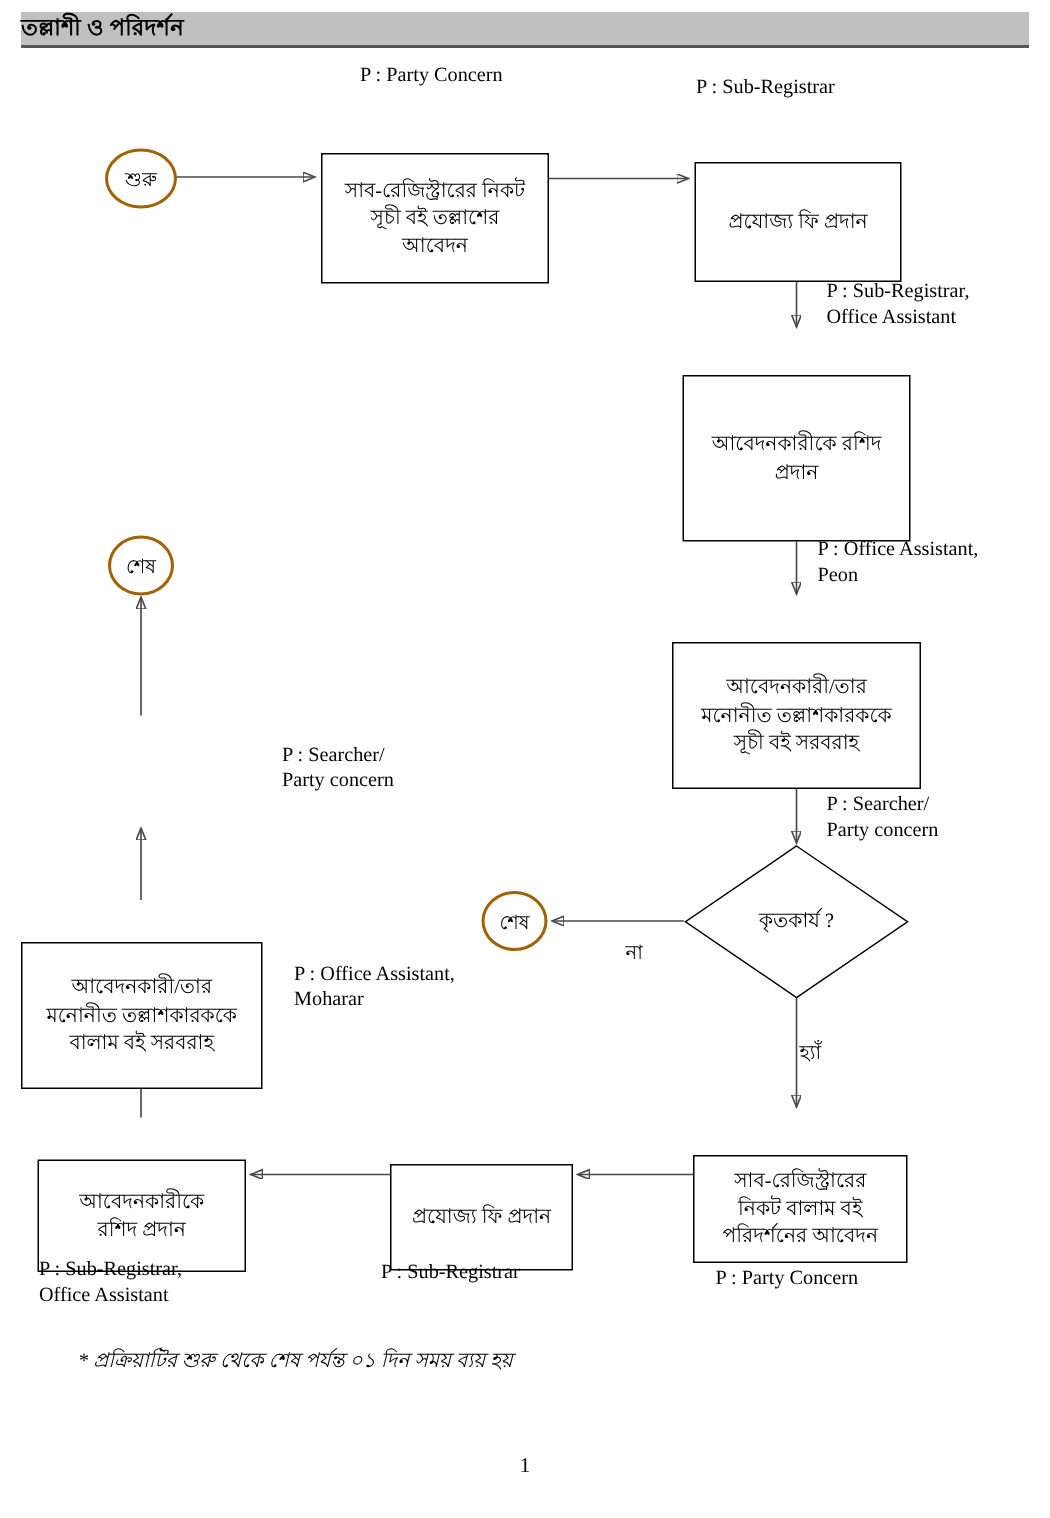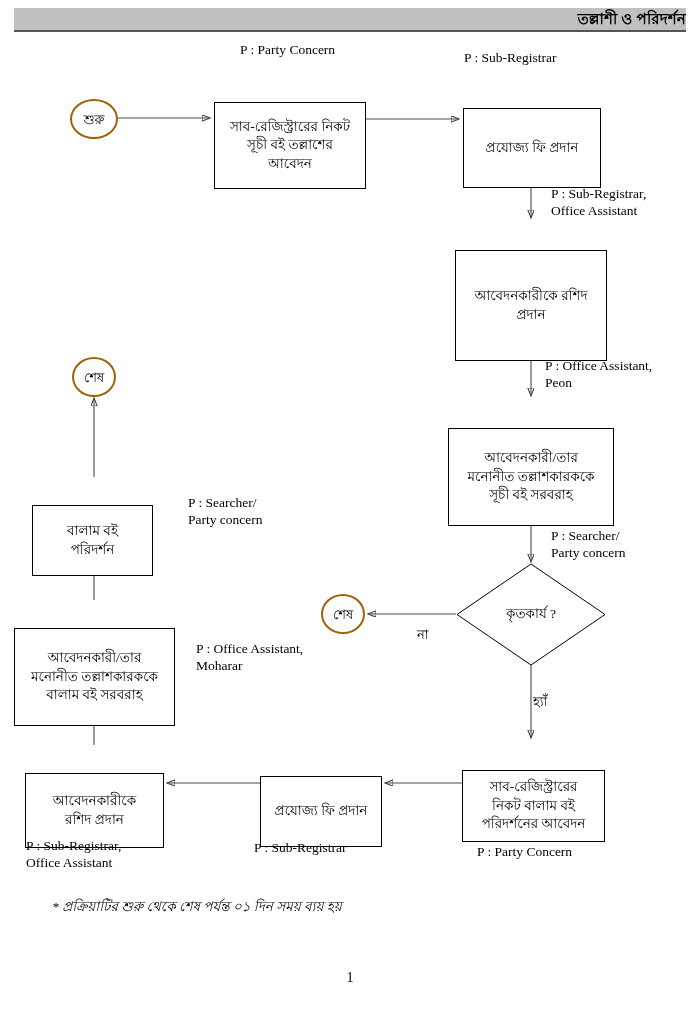--- a/index.html
+++ b/index.html
@@ -28,21 +28,21 @@
     position: absolute;
     left: 14px;
     top: 8px;
     width: 672px;
     height: 24px;
     background: #c0c0c0;
     border-bottom: 2px solid #555555;
     box-sizing: border-box;
     display: flex;
     align-items: center;
-    justify-content: flex-end;
+    justify-content: flex-start;
   }
   #title-bar .title-text {
     font-family: "Liberation Serif", "DejaVu Serif", serif;
     font-weight: bold;
     font-size: 15px;
     letter-spacing: 0.2px;
     line-height: 1;
   }
 
   
@@ -227,24 +227,20 @@
     <span class="node-text">আবেদনকারীকে
 রশিদ প্রদান</span>
   </div>
 
   <div class="node" style="left:14px; top:600px; width:161px; height:98px;">
     <span class="node-text">আবেদনকারী/তার
 মনোনীত তল্লাশকারককে
 বালাম বই সরবরাহ</span>
   </div>
 
-  <div class="node" style="left:32px; top:477px; width:121px; height:71px;">
-    <span class="node-text">বালাম বই
-পরিদর্শন</span>
-  </div>
 
   <div class="decision-wrap" style="left:456px; top:563px; width:150px; height:103px;">
     <svg width="150" height="103" viewBox="0 0 150 103">
       <polygon points="75,1 149,51.5 75,102 1,51.5" fill="#ffffff" stroke="#000000" stroke-width="1"></polygon>
     </svg>
     <div class="decision-label">কৃতকার্য ?</div>
   </div>
 
   <div class="role-label" style="left:240px; top:42px;">P : Party Concern</div>
 

